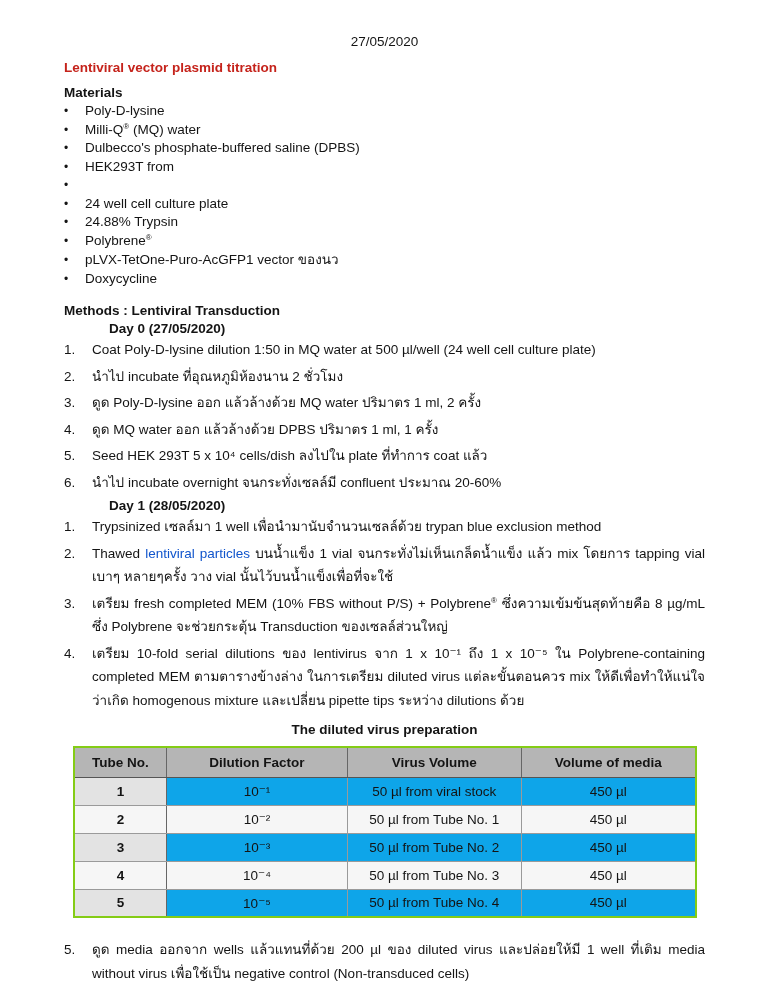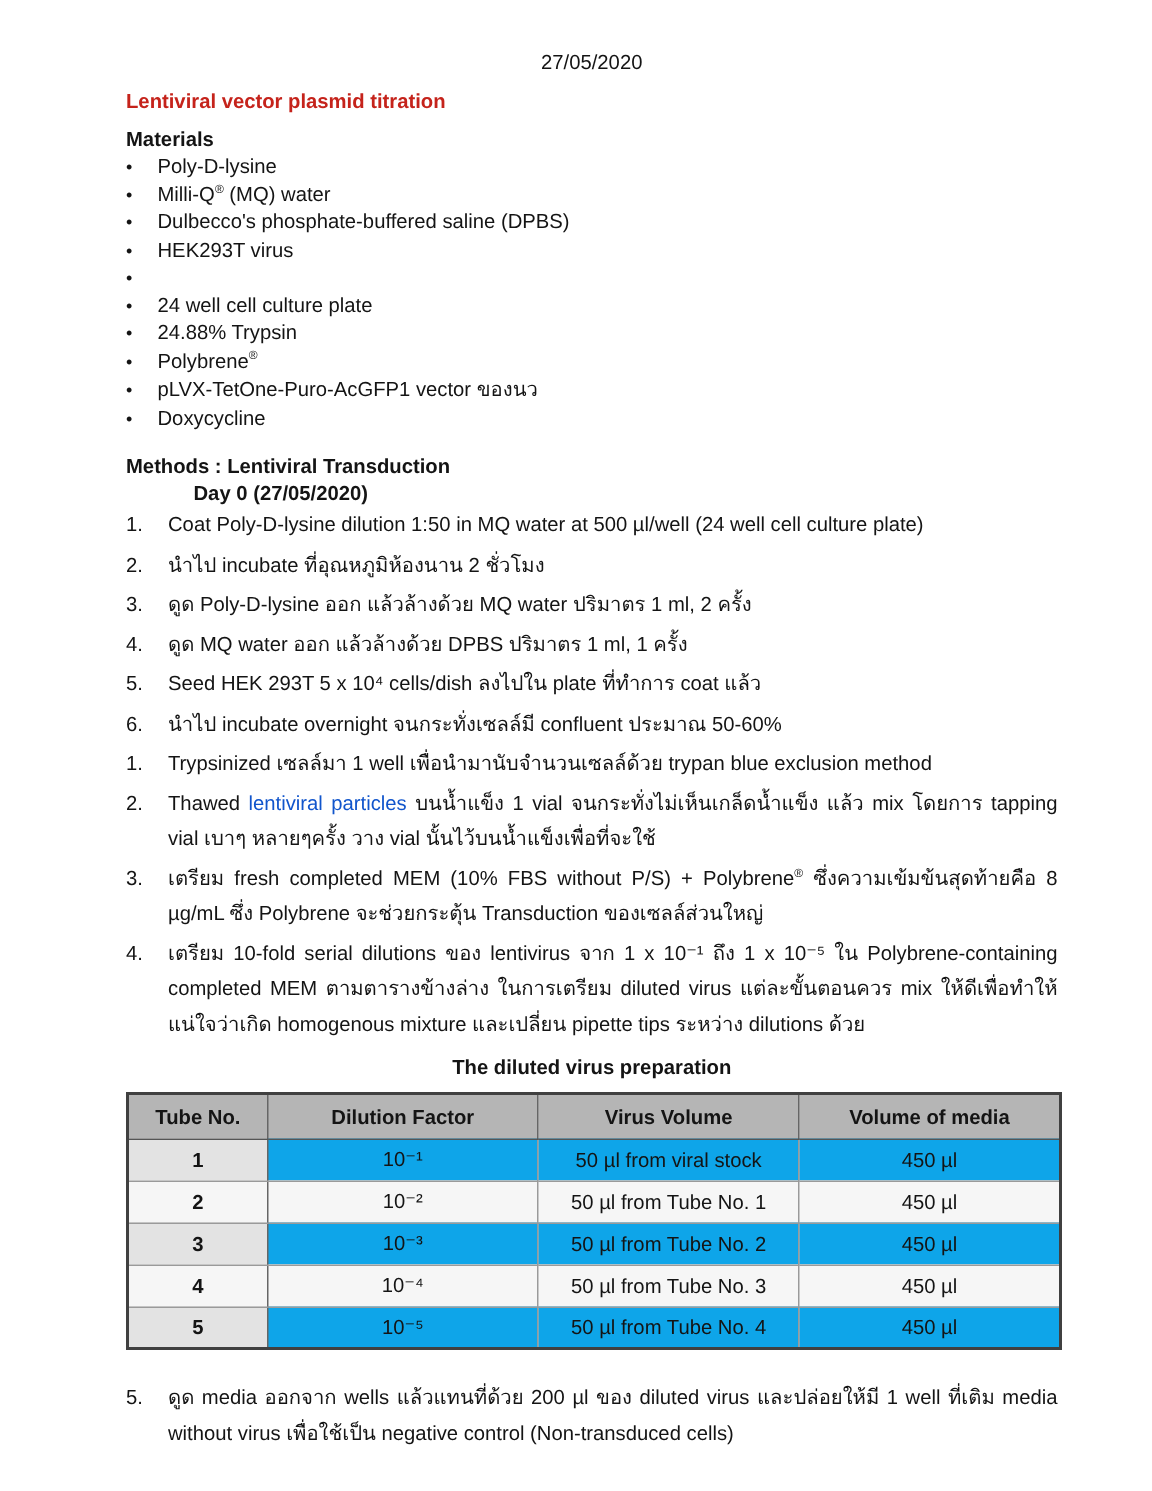--- a/index.html
+++ b/index.html
@@ -10,21 +10,21 @@
     --table-alt-row-bg:#f6f6f6;
   }
   *{box-sizing:border-box;}
   html,body{margin:0;padding:0;}
   body{
     width:768px;height:994px;background:#ffffff;color:#141414;
     font-family:"Liberation Sans","DejaVu Sans",sans-serif;
     font-size:13.5px;
     overflow:hidden;
   }
-  .page{padding:34px 63px 0 84px;}
+  .page{padding:34px 63px 0 64px;}
   .date{text-align:center;margin:0 0 11px 0;}
   .doc-title{
     text-align:left;font-weight:bold;color:var(--title-red);
     margin:0 0 9px 0;
   }
   .heading{font-weight:bold;line-height:18px;}
   .subheading{font-weight:bold;line-height:18px;margin-left:45px;}
 
   
   ul.materials{list-style:none;margin:0 0 14px 0;padding:0;}
@@ -39,21 +39,21 @@
   ol.steps .txt{flex:1;line-height:23.5px;text-align:justify;}
   ol.steps.last{margin-top:20px;}
 
   .link{color:var(--link-blue);}
   sup.reg{font-size:8px;line-height:0;}
 
   
   .table-title{font-weight:bold;text-align:center;margin:10px 0 8px 0;line-height:16px;}
   table.dilution{
     width:624px;margin:1px auto;border-collapse:collapse;
-    border:2px solid #404040;
+    border:2px solid #84cc16;
   }
   table.dilution th{
     background:var(--table-header-bg);
     border:1px solid #666;border-bottom:1.5px solid #555;
     height:30px;font-weight:bold;text-align:center;padding:0 4px;
   }
   table.dilution td{
     border:1px solid #9a9a9a;height:28px;text-align:center;padding:0 4px;
     background:#0ea5e9;
   }
@@ -84,21 +84,21 @@
     <li>
         <span class="bullet">•</span>
         <span>Milli-Q<sup class="reg">®</sup> (MQ) water</span>
       </li>
     <li>
         <span class="bullet">•</span>
         <span>Dulbecco's phosphate-buffered saline (DPBS)</span>
       </li>
     <li>
         <span class="bullet">•</span>
-        <span>HEK293T virus</span>
+        <span>HEK293T from</span>
       </li>
     <li>
         <span class="bullet">•</span>
       </li>
     <li>
         <span class="bullet">•</span>
         <span>24 well cell culture plate</span>
       </li>
     <li>
         <span class="bullet">•</span>
@@ -137,24 +137,25 @@
     <li>
         <span class="num">4.</span>
         <span class="txt">ดูด MQ water ออก แล้วล้างด้วย DPBS ปริมาตร 1 ml, 1 ครั้ง</span>
       </li>
     <li>
         <span class="num">5.</span>
         <span class="txt">Seed HEK 293T 5 x 10⁴ cells/dish ลงไปใน plate ที่ทำการ coat แล้ว</span>
       </li>
     <li>
         <span class="num">6.</span>
-        <span class="txt">นำไป incubate overnight จนกระทั่งเซลล์มี confluent ประมาณ 50-60%</span>
+        <span class="txt">นำไป incubate overnight จนกระทั่งเซลล์มี confluent ประมาณ 20-60%</span>
       </li>
   </ol>
 
+  <div class="subheading">Day 1 (28/05/2020)</div>
   <ol class="steps">
     <li>
         <span class="num">1.</span>
         <span class="txt">Trypsinized เซลล์มา 1 well เพื่อนำมานับจำนวนเซลล์ด้วย trypan blue exclusion method</span>
       </li>
     <li>
         <span class="num">2.</span>
         <span class="txt"><span>Thawed </span><span class="link">lentiviral particles</span><span> บนน้ำแข็ง 1 vial จนกระทั่งไม่เห็นเกล็ดน้ำแข็ง แล้ว mix โดยการ tapping vial เบาๆ หลายๆครั้ง วาง vial นั้นไว้บนน้ำแข็งเพื่อที่จะใช้</span></span>
       </li>
     <li>

